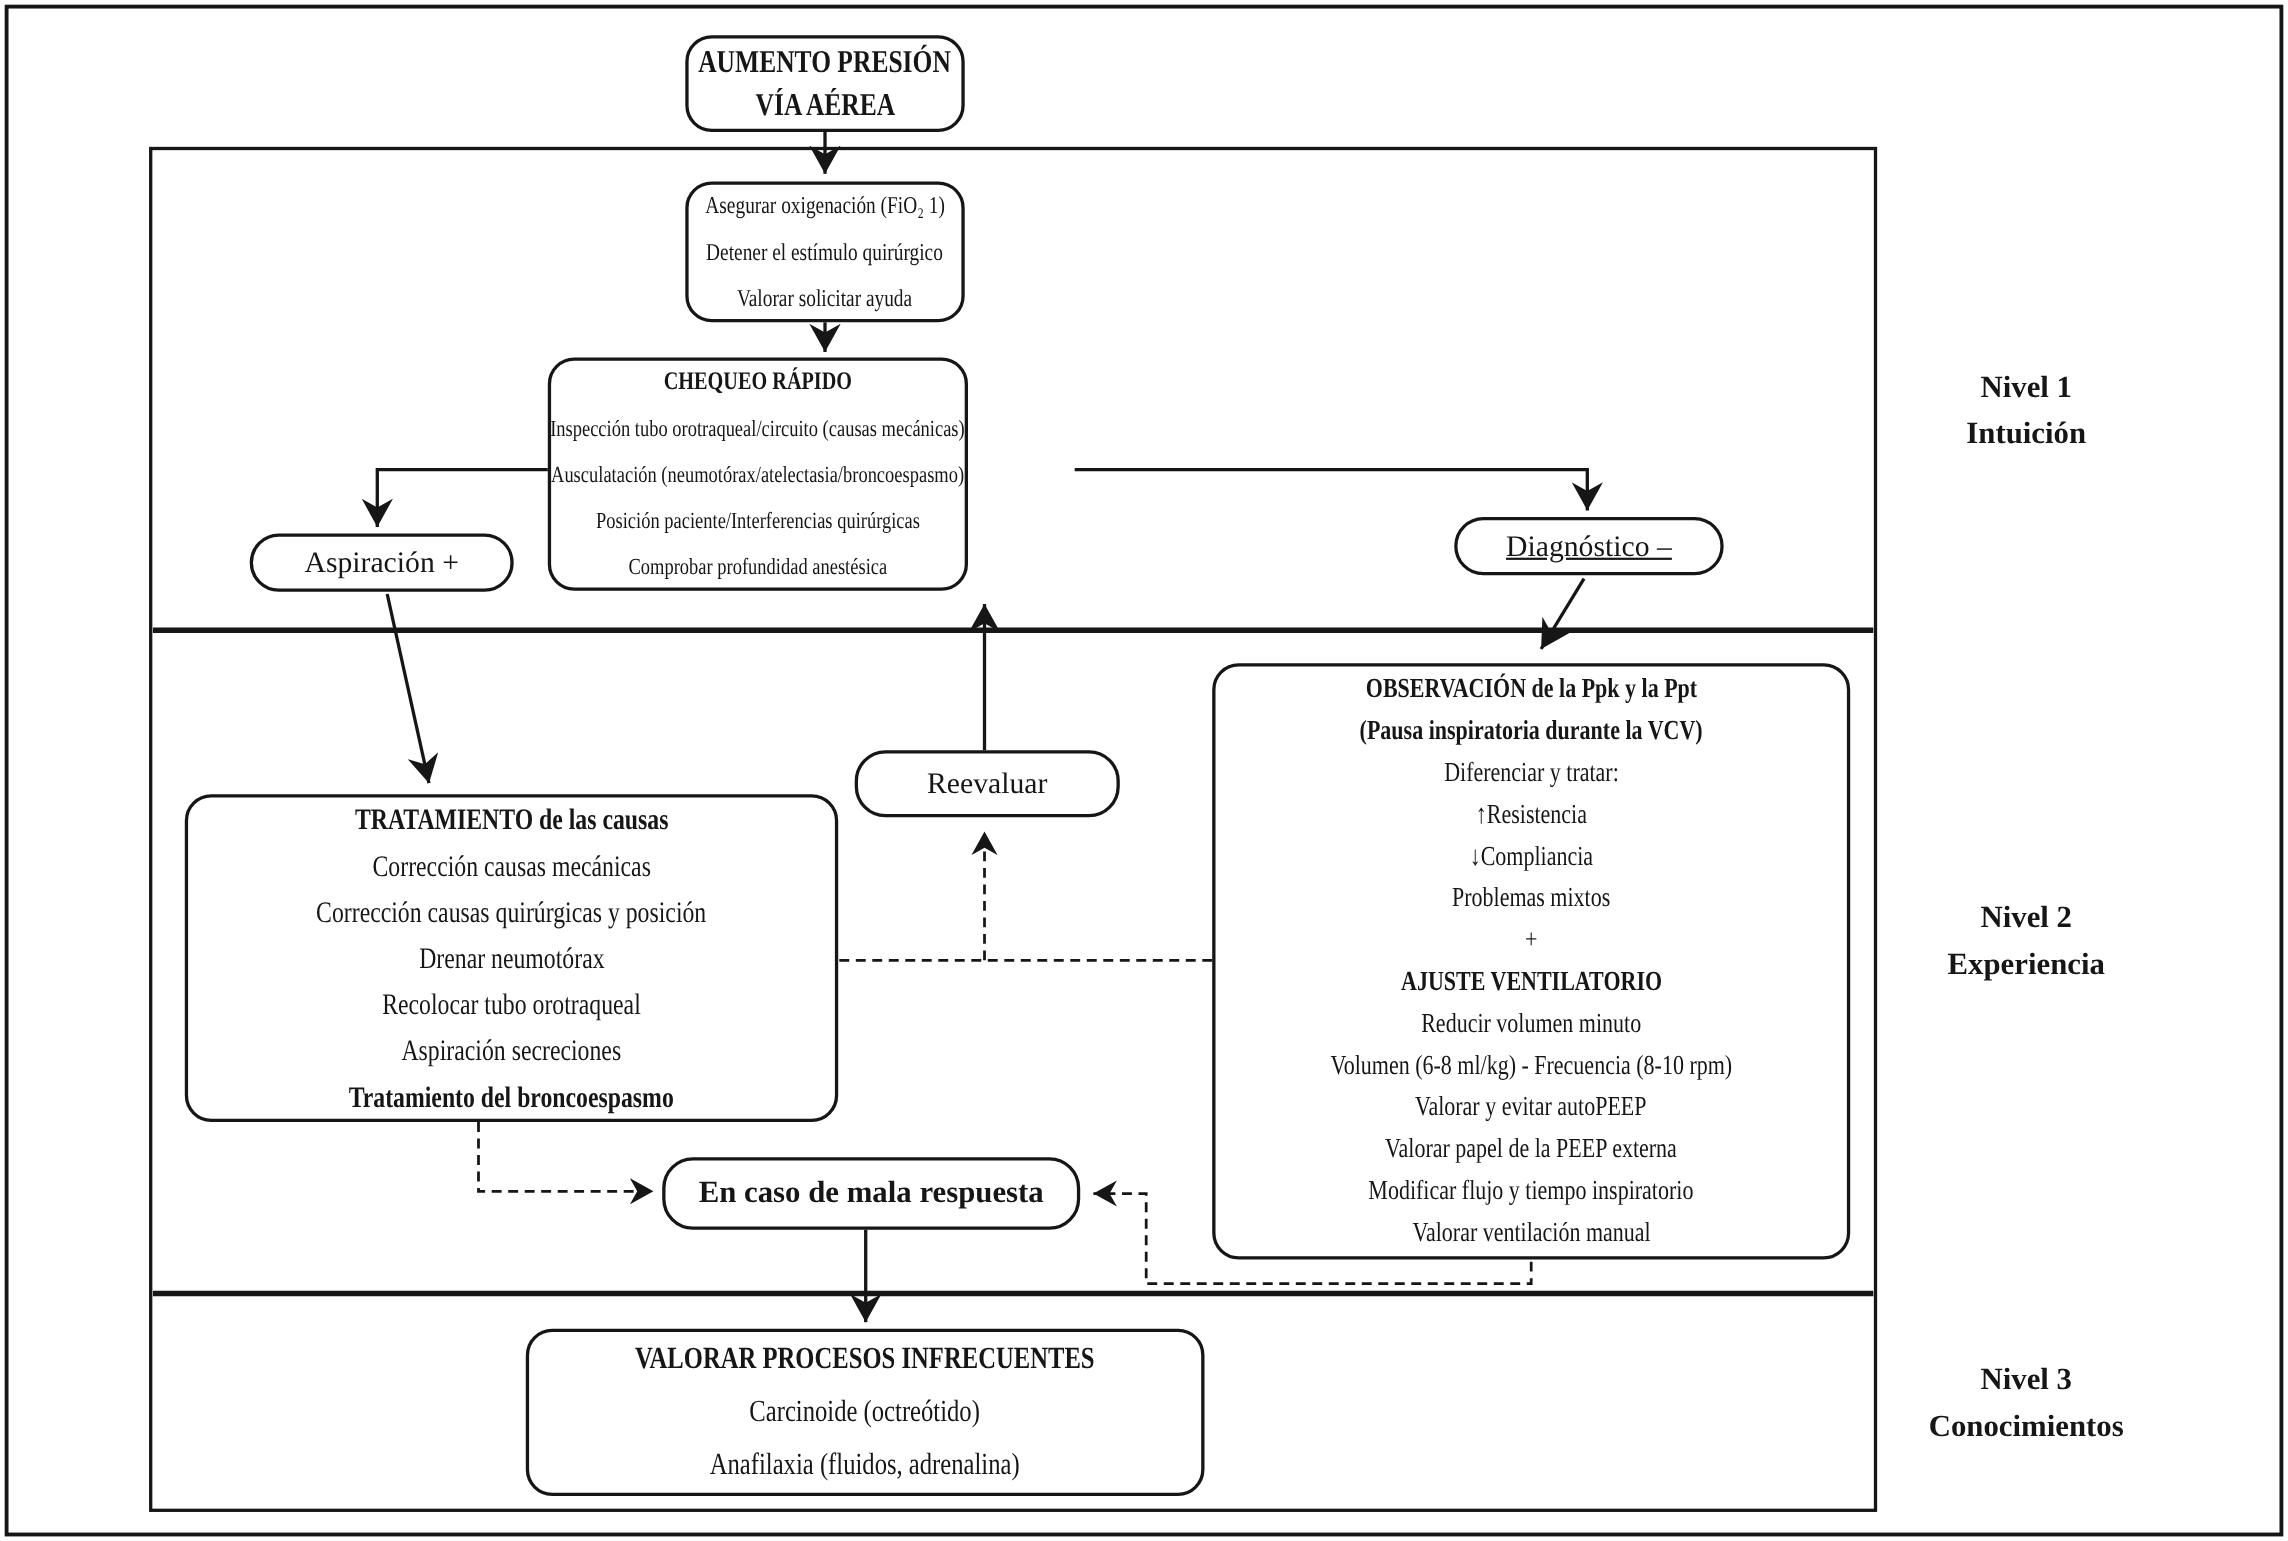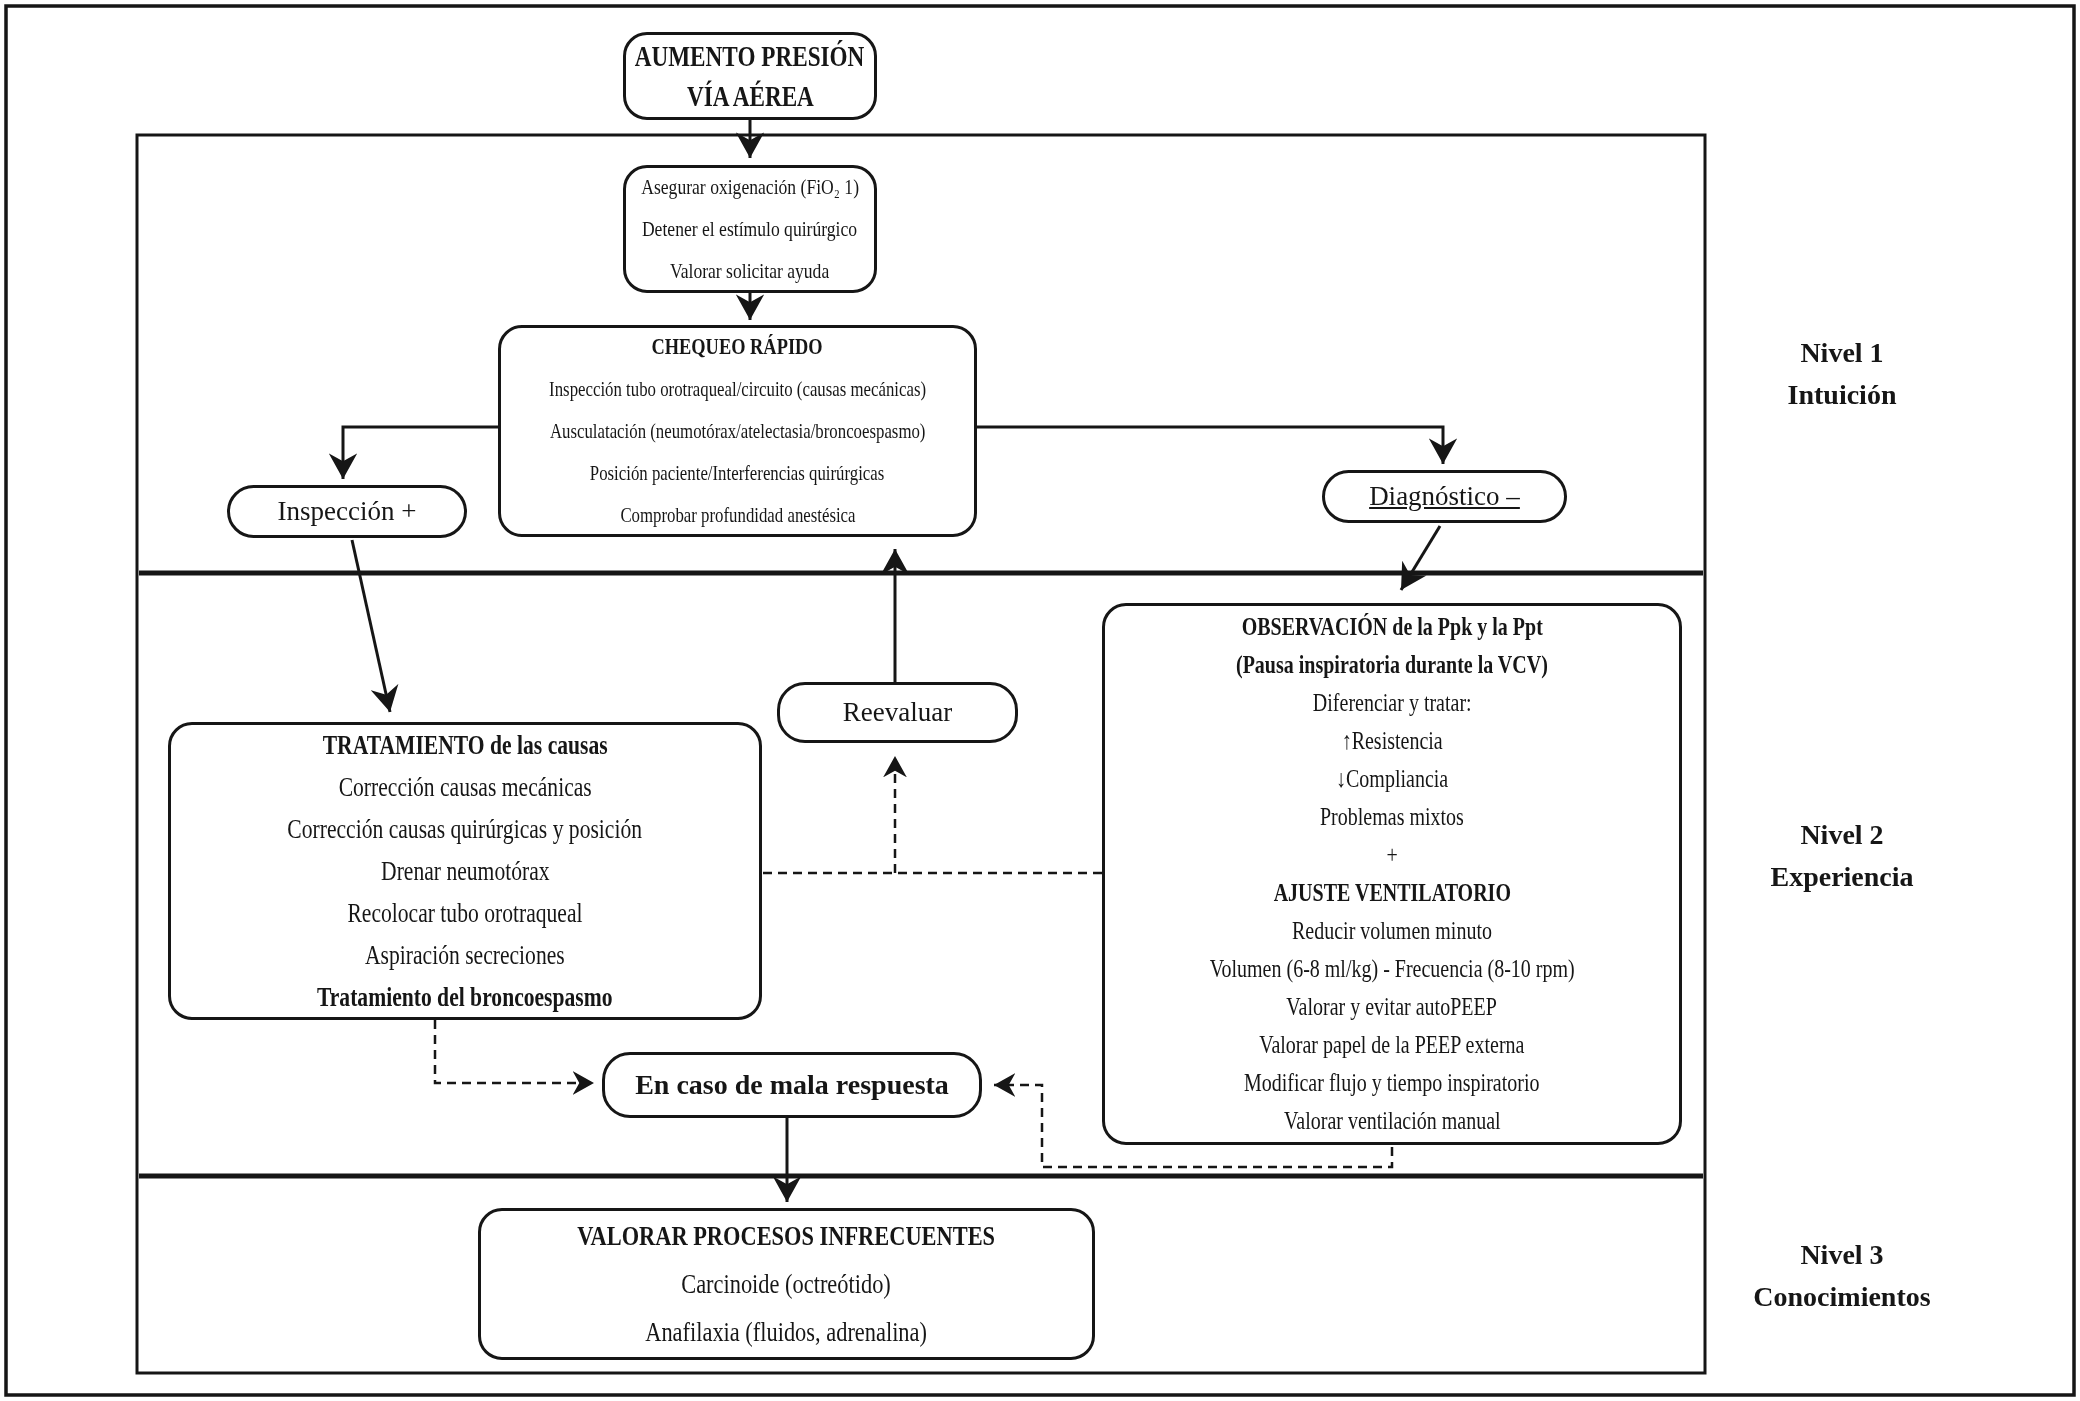--- a/index.html
+++ b/index.html
@@ -69,30 +69,30 @@
     <div class="ln b">AUMENTO PRESIÓN</div>
     <div class="ln b">VÍA AÉREA</div>
   </div>
 
   <div class="bx f-asegurar" style="left:623px;top:165px;width:254px;height:128px;">
     <div class="ln">Asegurar oxigenación (FiO₂ 1)</div>
     <div class="ln">Detener el estímulo quirúrgico</div>
     <div class="ln">Valorar solicitar ayuda</div>
   </div>
 
-  <div class="bx" style="left:498px;top:325px;width:479px;height:212px;">
+  <div class="bx" style="left:498px;top:325px;width:382px;height:212px;">
     <div class="ln b f-chequeo-t">CHEQUEO RÁPIDO</div>
     <div class="ln f-chequeo">Inspección tubo orotraqueal/circuito (causas mecánicas)</div>
     <div class="ln f-chequeo">Ausculatación (neumotórax/atelectasia/broncoespasmo)</div>
     <div class="ln f-chequeo">Posición paciente/Interferencias quirúrgicas</div>
     <div class="ln f-chequeo">Comprobar profundidad anestésica</div>
   </div>
 
   <div class="bx pill f-diag" style="left:227px;top:485px;width:240px;height:53px;">
-    <div class="ln ns">Inspección +</div>
+    <div class="ln ns">Aspiración +</div>
   </div>
 
   <div class="bx pill f-diag" style="left:1322px;top:470px;width:245px;height:53px;text-decoration:underline;">
     <div class="ln ns">Diagnóstico –</div>
   </div>
 
   <div class="bx pill f-reev" style="left:777px;top:682px;width:241px;height:61px;">
     <div class="ln ns">Reevaluar</div>
   </div>
 

